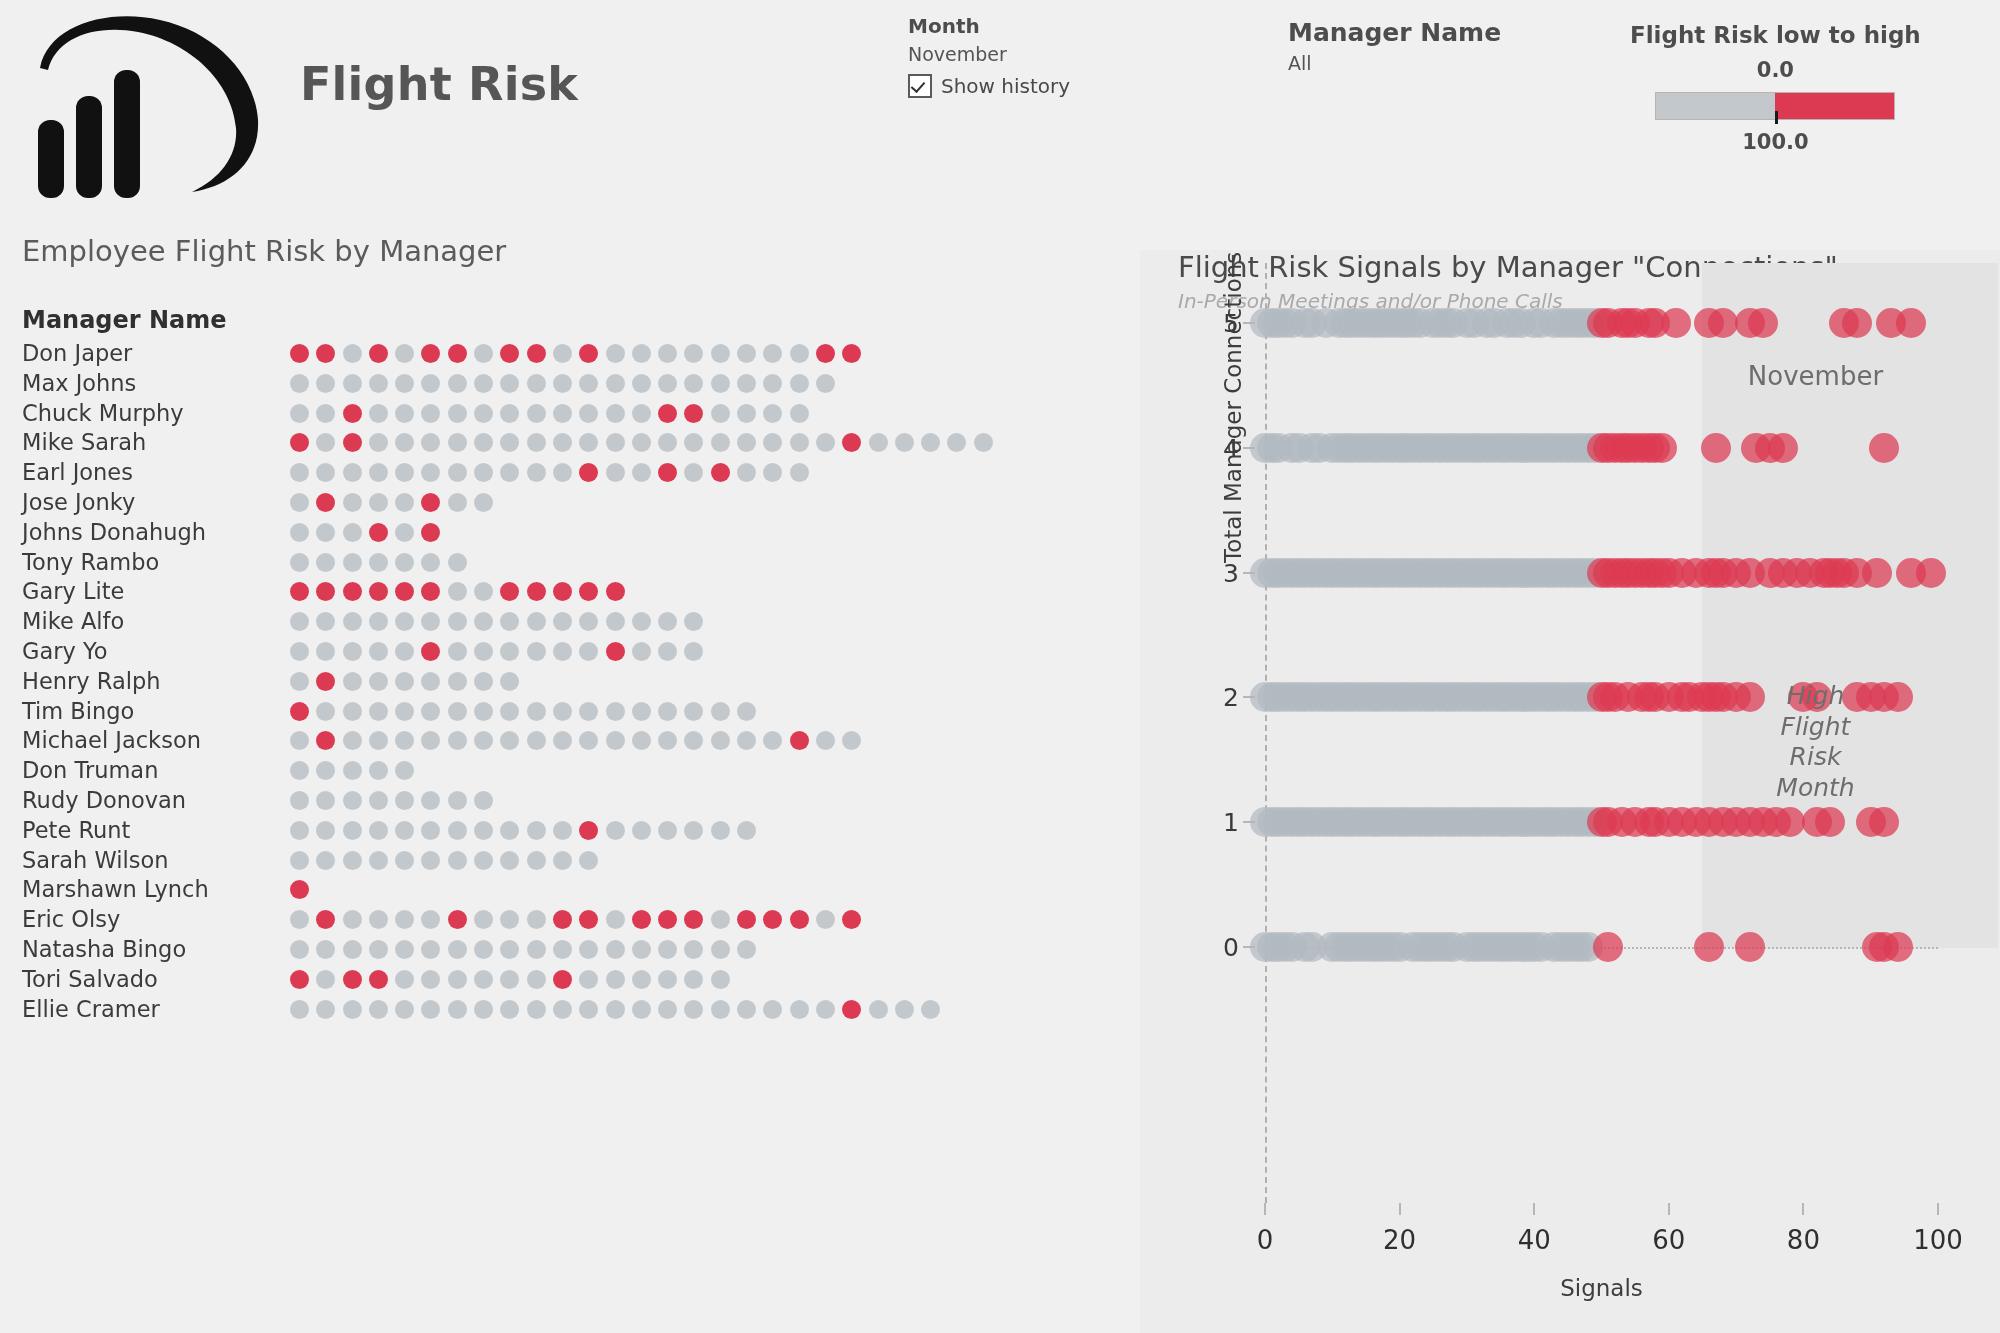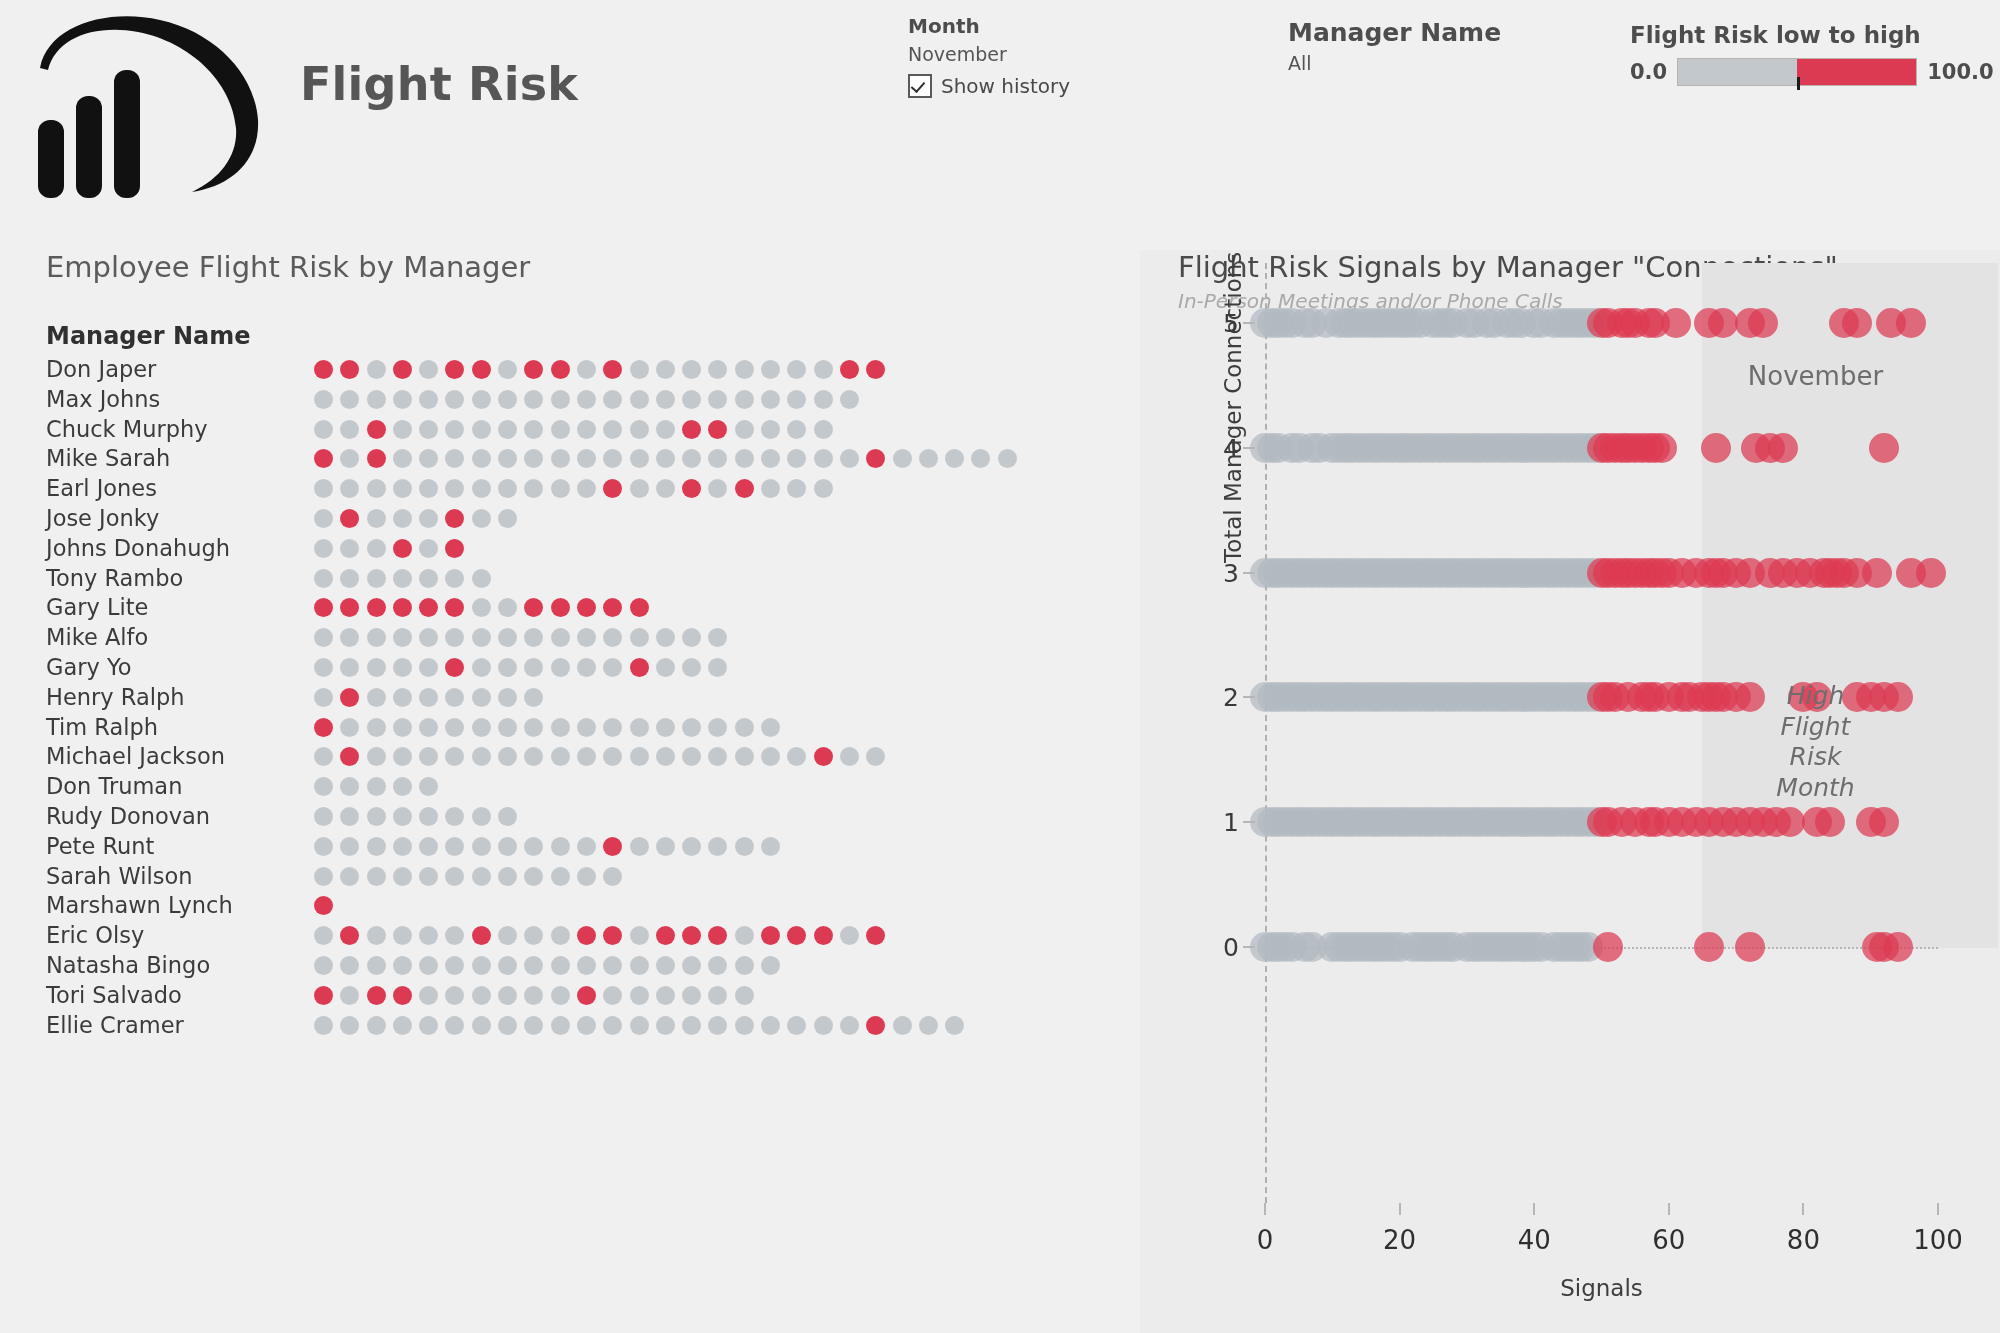--- a/index.html
+++ b/index.html
@@ -52,36 +52,36 @@
   }
   #show-history .sh-label { font-size: 20px; color: #494949; }
 
   #manager-ctl { position: absolute; left: 1288px; top: 18px; }
   #manager-ctl .ctl-label { font-size: 25px; }
   #manager-ctl .ctl-value { font-size: 19px; margin-top: 5px; }
 
   #legend { position: absolute; left: 1630px; top: 22px; }
   #legend .lg-title { font-size: 23px; font-weight: bold; color: #4d4d4d; }
   #legend .lg-row {
-    display: flex; align-items: center; gap: 10px; margin-top: 10px;
+    display: flex; align-items: center; gap: 10px; margin-top: 10px; flex-direction: column;
   }
   #legend .lg-min, #legend .lg-max { font-size: 21px; color: #4d4d4d; font-weight: bold; }
   #legend .lg-bar {
     width: 240px; height: 28px; position: relative;
     border: 1px solid #b9b5ae; box-sizing: border-box;
   }
   #legend .lg-bar .half-low  { position:absolute; left:0;   top:0; width:50%; height:100%; background:#c3c8cc; }
   #legend .lg-bar .half-high { position:absolute; left:50%; top:0; width:50%; height:100%; background:#dc3a52; }
   #legend .lg-tick {
     position: absolute; left: 50%; bottom: -5px;
     width: 3px; height: 13px; background: #1a1a1a;
   }
 
   
-  #left-panel { position: absolute; left: 0; top: 250px; width: 1140px; height: 1083px; margin-left: 24px; }
+  #left-panel { position: absolute; left: 0; top: 234px; width: 1140px; height: 1083px; }
   #left-title {
     position: absolute; left: 22px; top: 0px;
     font-size: 29px; color: #5b5b5b; white-space: nowrap;
   }
   #left-col-head {
     position: absolute; left: 22px; top: 72px;
     font-size: 24px; font-weight: bold; color: #303030;
   }
   #rows { position: absolute; left: 0; top: 106px; width: 1140px; }
   .row { position: relative; height: 29.8px; }
@@ -467,21 +467,21 @@
           <span class="dot"></span>
           <span class="dot"></span>
           <span class="dot"></span>
           <span class="dot"></span>
           <span class="dot"></span>
           <span class="dot"></span>
           <span class="dot"></span>
         </div>
       </div>
       <div class="row">
-        <div class="rname">Tim Ralph</div>
+        <div class="rname">Tim Bingo</div>
         <div class="dots">
           <span class="dot hot"></span>
           <span class="dot"></span>
           <span class="dot"></span>
           <span class="dot"></span>
           <span class="dot"></span>
           <span class="dot"></span>
           <span class="dot"></span>
           <span class="dot"></span>
           <span class="dot"></span>

